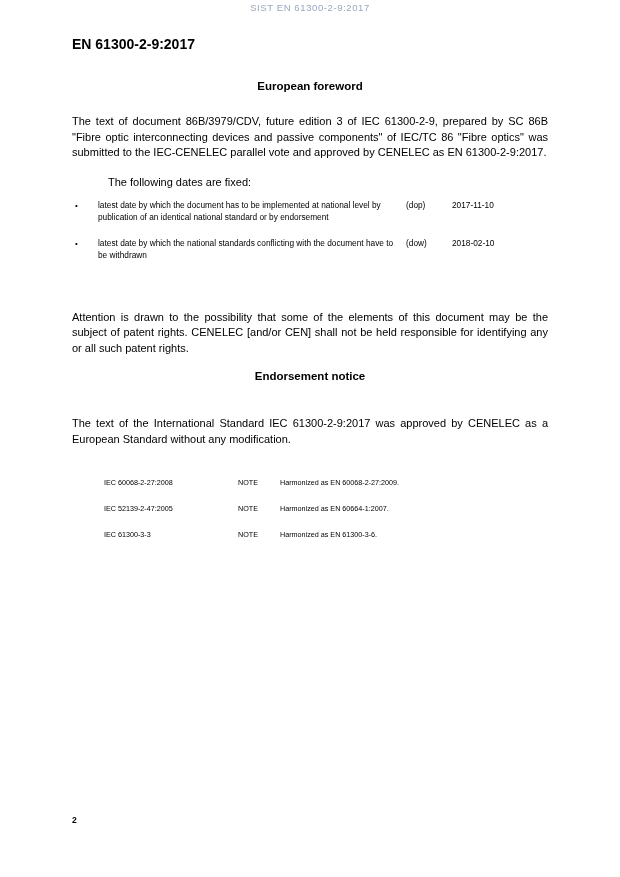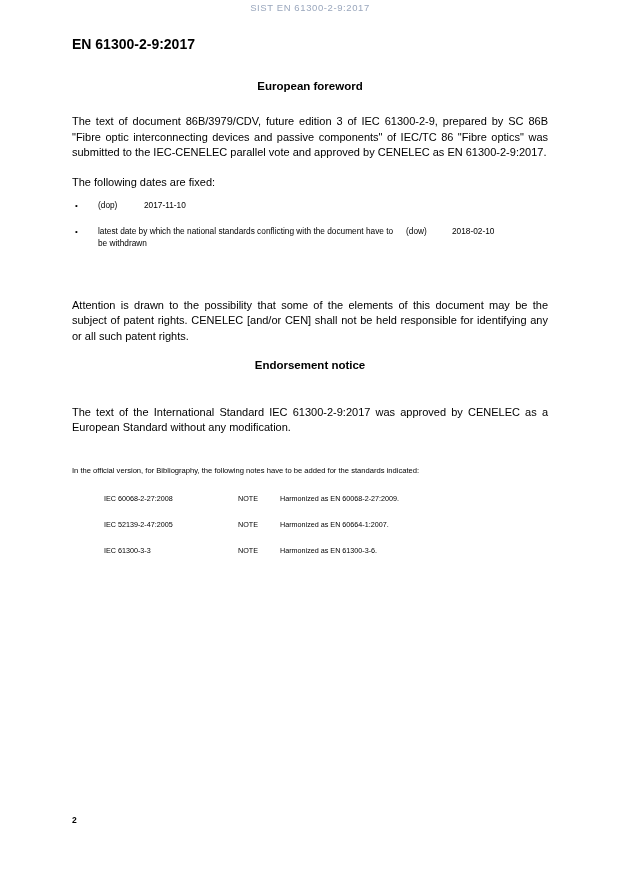--- a/index.html
+++ b/index.html
@@ -52,20 +52,21 @@
     margin-bottom: 34px;
   }
   p.body-text {
     font-size: 11px;
     line-height: 1.42;
     text-align: justify;
     margin: 0 0 14px 0;
   }
   p.body-text.tight {
     margin-bottom: 10px;
+    margin-left: 36px;
   }
   .dates-list {
     margin: 6px 0 0 0;
     padding: 0;
     list-style: none;
   }
   .date-item {
     position: relative;
     font-size: 8.3px;
     line-height: 1.42;
@@ -142,20 +143,21 @@
     <h1 class="section-title">European foreword</h1>
 
     <p class="body-text">The text of document 86B/3979/CDV, future edition 3 of IEC 61300-2-9, prepared by SC 86B "Fibre optic interconnecting devices and passive components" of IEC/TC 86 "Fibre optics" was submitted to the IEC-CENELEC parallel vote and approved by CENELEC as EN 61300-2-9:2017.</p>
 
     <p class="body-text tight">The following dates are fixed:</p>
 
     <ul class="dates-list">
       <li class="date-item">
         <span class="bullet">•</span>
         <div class="date-row">
+          <div class="date-desc">latest date by which the document has to be implemented at national level by publication of an identical national standard or by endorsement</div>
           <div class="date-code">(dop)</div>
           <div class="date-value">2017-11-10</div>
         </div>
       </li>
       <li class="date-item">
         <span class="bullet">•</span>
         <div class="date-row">
           <div class="date-desc">latest date by which the national standards conflicting with the document have to be withdrawn</div>
           <div class="date-code">(dow)</div>
           <div class="date-value">2018-02-10</div>
@@ -167,21 +169,20 @@
 
 
     <p class="body-text">Attention is drawn to the possibility that some of the elements of this document may be the subject of patent rights. CENELEC [and/or CEN] shall not be held responsible for identifying any or all such patent rights.</p>
 
     <h1 class="section-title second">Endorsement notice</h1>
 
     <p class="body-text">The text of the International Standard IEC 61300-2-9:2017 was approved by CENELEC as a European Standard without any modification.</p>
 
     <div class="spacer-md"></div>
 
-    <p class="notes-intro">In the official version, for Bibliography, the following notes have to be added for the standards indicated:</p>
 
     <table class="notes-table">
       <tbody>
         <tr>
           <td class="std">IEC 60068-2-27:2008</td>
           <td class="note-label">NOTE</td>
           <td class="note-text">Harmonized as EN 60068-2-27:2009.</td>
         </tr>
         <tr>
           <td class="std">IEC 52139-2-47:2005</td>

